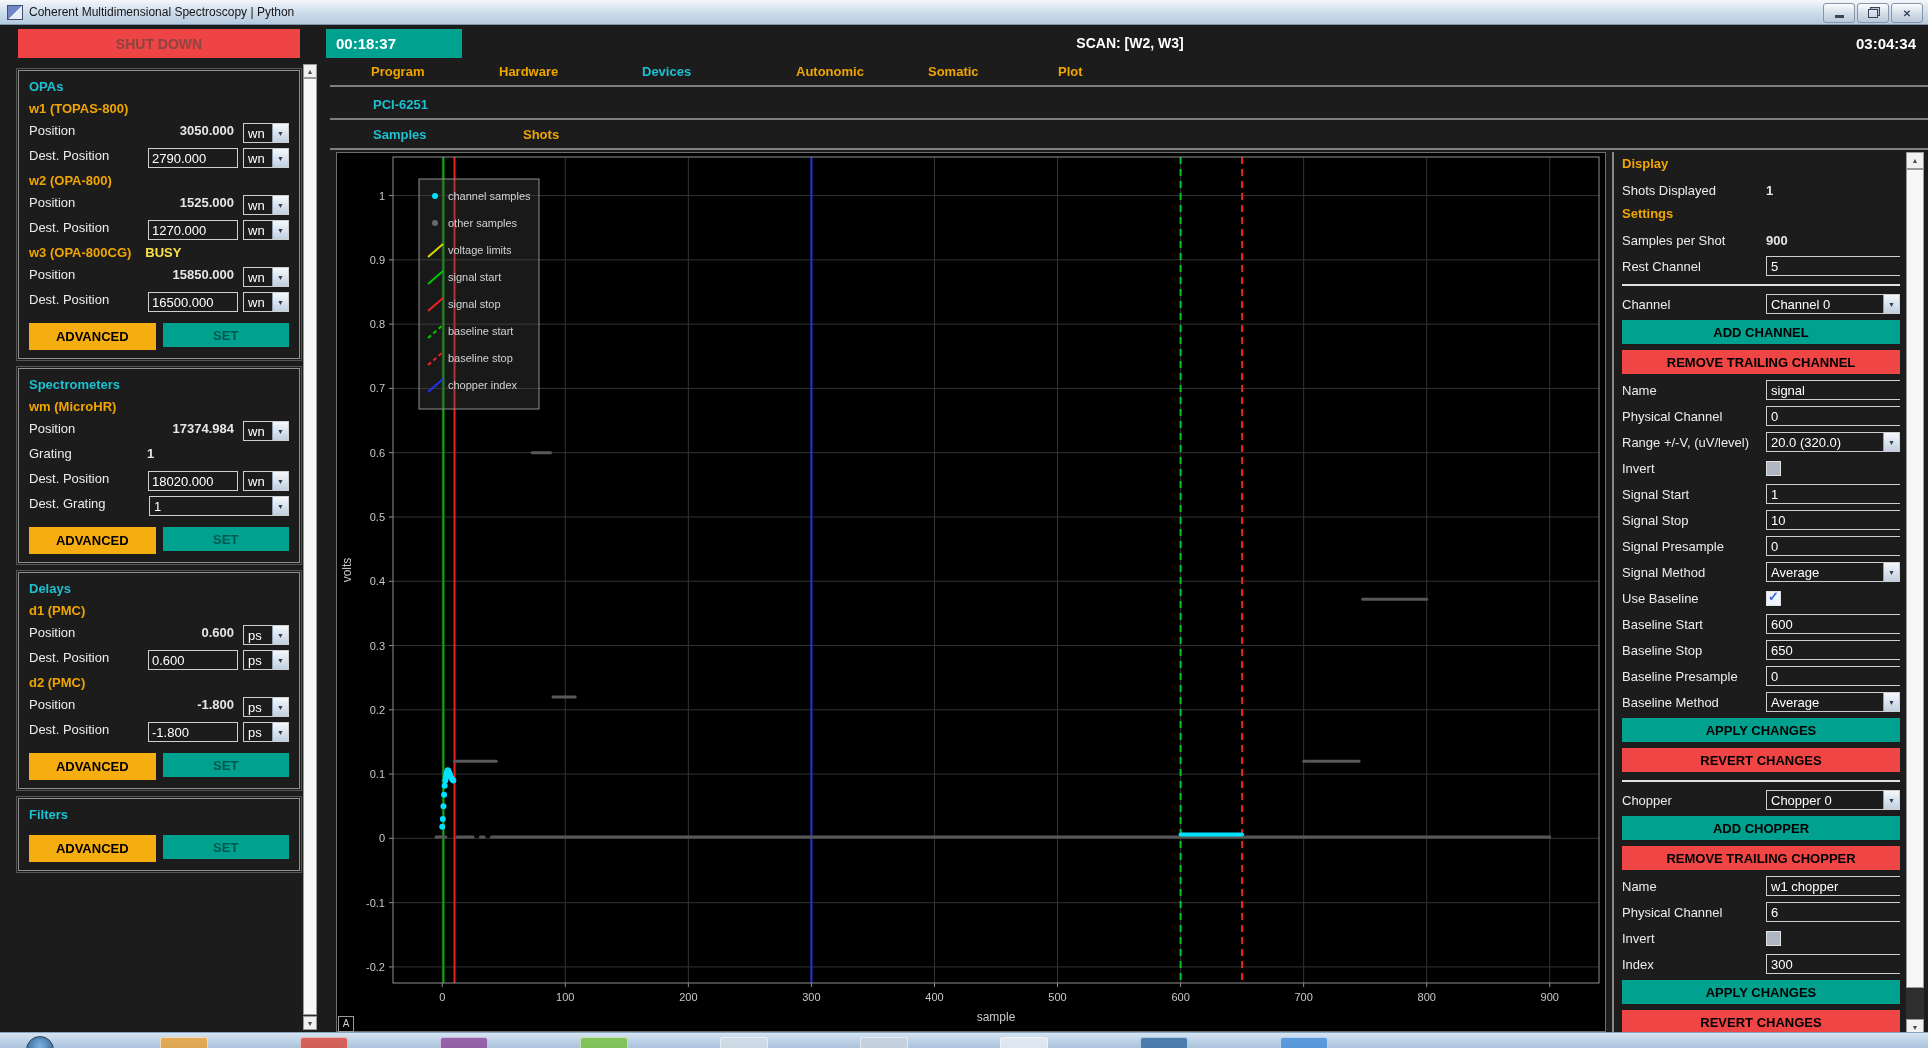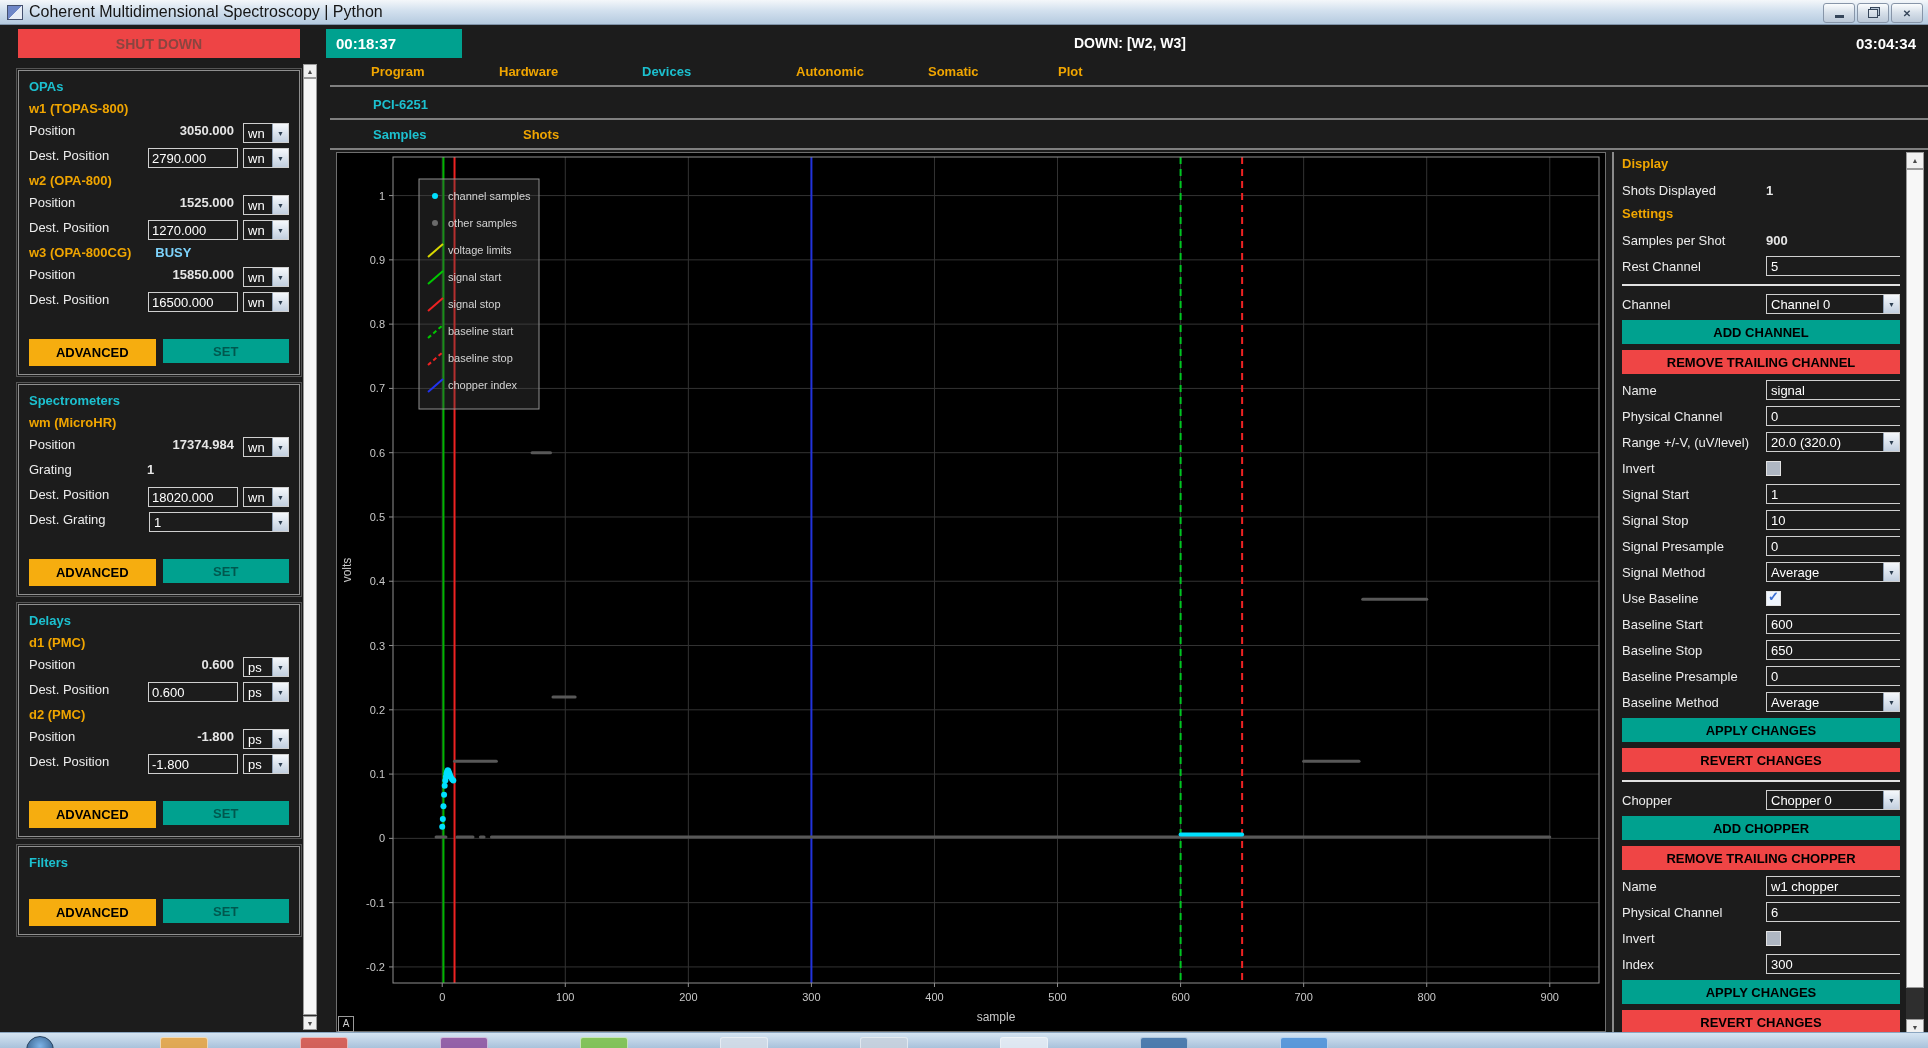--- a/index.html
+++ b/index.html
@@ -4,21 +4,21 @@
 <style>
   html,body{margin:0;padding:0}
   body{width:1928px;height:1048px;background:#1c1c1c;position:relative;overflow:hidden;
        font-family:"Liberation Sans",sans-serif;color:#e6e6e6;font-size:13px}
   
   .titlebar{position:absolute;left:0;top:0;right:0;height:25px;
     background:linear-gradient(#f4f7fa,#d2e0ee 45%,#b5cadf);display:flex;align-items:center;
     padding:0 7px;color:#151515;border-bottom:1px solid #7f92a8;box-sizing:border-box}
   .appico{width:14px;height:13px;background:linear-gradient(135deg,#6f87c7 50%,#e8edf5 50%);
     border:1px solid #44506e;margin-right:6px}
-  .wtitle{font-size:16px}
+  .wtitle{font-size:12px}
   .winbtns{position:absolute;right:5px;top:3px;display:flex;gap:2px}
   .wbtn{width:30px;height:18px;background:linear-gradient(#fbfdfe,#d6dfe9 50%,#bcc9d8);
     border:1px solid #8795a8;border-radius:3px;display:flex;align-items:center;justify-content:center;
     color:#36465a;font-size:10px;font-weight:bold}
   .minbar{width:9px;height:3px;background:#36465a;margin-top:6px}
   .restsq{width:8px;height:7px;border:1px solid #36465a;box-shadow:2px -2px 0 -1px #b8c6d6,2px -2px 0 0 #36465a}
   
   #shutdown{position:absolute;left:18px;top:29px;width:282px;height:29px;background:#ee4445;border:none;
     color:#8a4540;font-weight:bold;font-size:14px}
   #timer{position:absolute;left:326px;top:29px;width:136px;height:29px;background:#00a18f;color:#fff;
@@ -30,35 +30,35 @@
   .tab.active{color:#1cc0cf}
   .hrule{position:absolute;left:330px;right:0;height:2px;background:#7f7f7f}
   #pci{position:absolute;left:373px;top:97px;color:#1cc0cf;font-weight:bold;font-size:13px}
   .tab2{position:absolute;top:127px;font-weight:bold;font-size:13px}
   
   #sidebar{position:absolute;left:18px;top:70px;width:282px}
   .panel{border:1px solid #8f8f8f;outline:1px solid #555;outline-offset:1px;
     padding:8px 10px;margin-bottom:9px;box-sizing:border-box}
   .ptitle{color:#1cc0cf;font-weight:bold;height:22px}
   .gname{color:#f0a500;font-weight:bold;height:22px}
-  .busy{color:#7dd3fc;margin-left:24px}
+  .busy{color:#fde047;margin-left:14px}
   .row{display:flex;align-items:flex-start;height:25px}
   .lbl{flex:1;color:#ececec}
   .val{width:92px;text-align:right;font-weight:bold;padding-right:4px;white-space:nowrap;overflow:hidden}
   .vall{width:92px;text-align:left;font-weight:bold;padding-left:4px}
   .fin{width:82px;height:18px;background:#1c1c1c;border:1px solid #cfcfcf;color:#fff;
     font-size:13px;padding:0 3px;font-family:inherit}
   .dd{display:flex;align-items:center;border:1px solid #cfcfcf;height:20px;background:#1c1c1c;
     box-sizing:border-box;justify-content:space-between;padding-left:4px}
   .unit{width:46px;margin-left:5px}
   .ddwide{width:140px;margin-left:4px}
   .ddtext{color:#fff;white-space:nowrap;overflow:hidden}
   .ddb{width:15px;align-self:stretch;background:linear-gradient(#f5f8fc,#c2cfdf);color:#2c3e50;
     font-size:7px;display:flex;align-items:center;justify-content:center;border-left:1px solid #8ea0b5;flex:none}
-  .btnrow{display:flex;gap:7px;margin-top:22px}
+  .btnrow{display:flex;gap:7px;margin-top:6px}
   .advbtn{flex:1;height:27px;background:#f6ad0f;color:#000;font-weight:bold;font-size:13px;border:none}
   .setbtn{flex:1;height:24px;background:#00a18f;color:rgba(0,0,0,.45);font-weight:bold;font-size:13px;border:none}
   
   .sbar{position:absolute;background:#2e2e2e}
   .sbtn{position:absolute;left:0;right:0;height:14px;background:#f1f1f1;color:#4a4a4a;font-size:7px;
     display:flex;align-items:center;justify-content:center;border:1px solid #9a9a9a;box-sizing:border-box}
   .sthumb{position:absolute;left:0;right:0;background:#f7f7f7;border:1px solid #9a9a9a;box-sizing:border-box}
   
   #plot-widget{position:absolute;left:336px;top:152px;width:1270px;height:880px;background:#000;
     border:1px solid #6f6f6f;box-sizing:border-box}
@@ -103,21 +103,21 @@
         <span class="restsq"></span>
       </span>
     <span class="wbtn">
         <span>✕</span>
       </span>
   </span>
 </div>
 
 <button id="shutdown">SHUT DOWN</button>
 <div id="timer">00:18:37</div>
-<div id="scan">DOWN: [W2, W3]</div>
+<div id="scan">SCAN: [W2, W3]</div>
 <div id="clock">03:04:34</div>
 
 <span class="tab" style="left:371px">Program</span>
 <span class="tab" style="left:499px">Hardware</span>
 <span class="tab active" style="left:642px">Devices</span>
 <span class="tab" style="left:796px">Autonomic</span>
 <span class="tab" style="left:928px">Somatic</span>
 <span class="tab" style="left:1058px">Plot</span>
 <div class="hrule" style="top:85px"></div>
 <div id="pci">PCI-6251</div>

